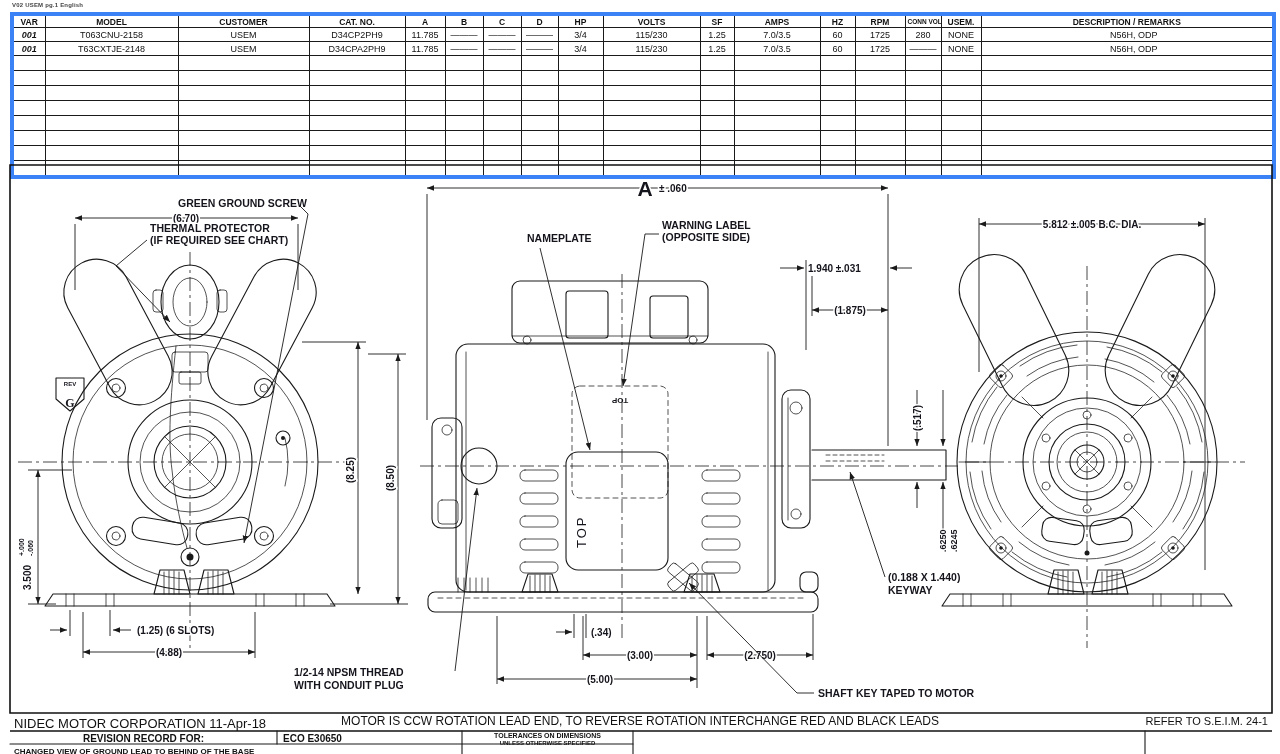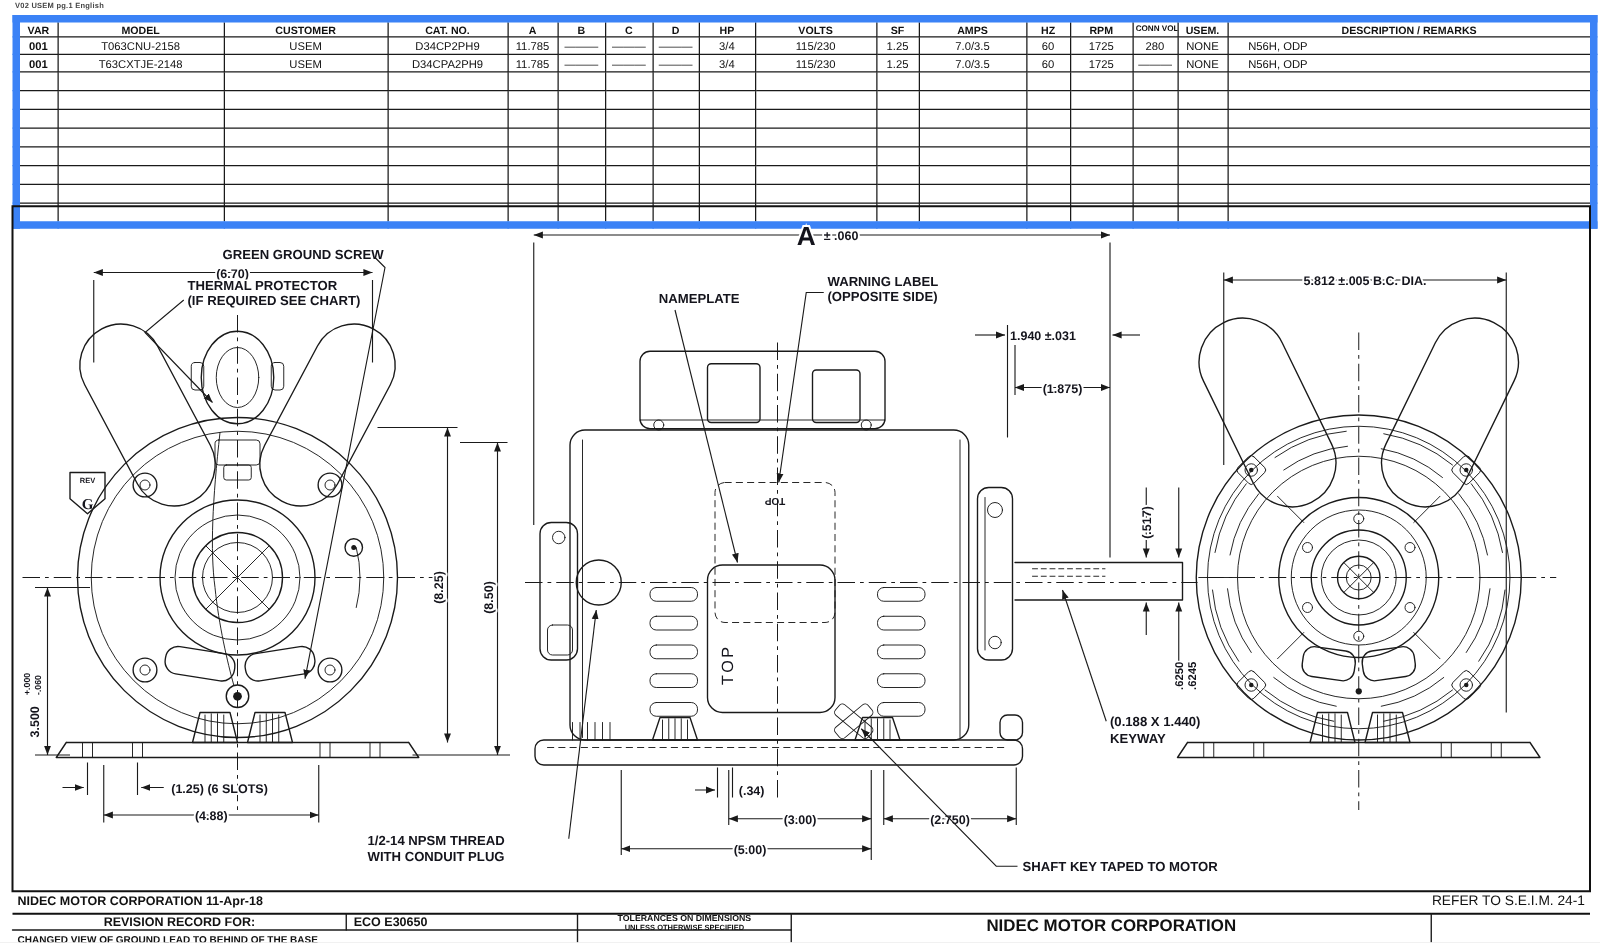--- a/index.html
+++ b/index.html
@@ -2,26 +2,26 @@
 <html><head>
 <meta charset="utf-8">
 <style>
   html,body{margin:0;padding:0;background:#e8e8e8;}
   .page{position:relative;width:1280px;height:754px;background:#fff;overflow:hidden;
         font-family:"Liberation Sans",sans-serif;color:#111;}
   .note{position:absolute;left:12px;top:2px;font-size:6px;font-weight:bold;color:#444;letter-spacing:.2px;}
   
   .spec{position:absolute;left:10px;top:12px;}
   table{border-collapse:collapse;table-layout:fixed;width:1262px;font-size:9px;}
-  table{border:6px solid #3b82f6;}
+  table{border:4px solid #3b82f6;}
   th,td{border:1px solid #1a1a1a;text-align:center;padding:0 2px;overflow:hidden;white-space:nowrap;height:13px;}
   th{font-size:8.5px;font-weight:bold;height:11px;}
   th.tiny{font-size:6.5px;}
-  td.var{font-weight:bold;}
-  td.desc{text-align:left;padding-left:16px;}
+  td.var{font-weight:bold;font-style:italic;}
+  td.desc{text-align:center;padding-left:16px;}
   tr.empty td{height:14px;}
   
   svg{position:absolute;left:0;top:0;}
   .s{stroke:#1a1a1a;fill:none;stroke-width:1.1;stroke-linecap:round;stroke-linejoin:round;}
   .t{stroke-width:.75;}
   .dash{stroke-dasharray:5 4;}
   .kdash{stroke-dasharray:4 3;}
   .cline{stroke:#1a1a1a;fill:none;stroke-width:.8;stroke-dasharray:14 4 3 4;}
   .dim{stroke:#1a1a1a;fill:none;stroke-width:.9;}
   .frame{stroke:#111;fill:none;stroke-width:1.6;}
@@ -30,21 +30,21 @@
   .dt{font:700 10px "Liberation Sans",sans-serif;paint-order:stroke;stroke:#fff;stroke-width:3px;stroke-linejoin:round;}
   .dts{font:700 9px "Liberation Sans",sans-serif;paint-order:stroke;stroke:#fff;stroke-width:2.5px;}
   .tol{font:700 7px "Liberation Sans",sans-serif;paint-order:stroke;stroke:#fff;stroke-width:2px;}
   .Abig{font:700 21px "Liberation Sans",sans-serif;paint-order:stroke;stroke:#fff;stroke-width:3px;}
   .sm{font:700 6px "Liberation Sans",sans-serif;}
   .gg{font:700 12px "Liberation Serif",serif;}
   .top{font:400 13px "Liberation Sans",sans-serif;letter-spacing:2px;}
   .lbx{font:700 8px "Liberation Sans",sans-serif;}
   
   .f{position:absolute;white-space:nowrap;}
-  .f-company-date{left:14px;top:716px;font-size:10px;font-weight:bold;}
+  .f-company-date{left:14px;top:716px;font-size:13px;font-weight:normal;}
   .f-rotation{left:0;right:0;top:714px;text-align:center;font-size:12px;}
   .f-refer{right:12px;top:715px;font-size:11px;}
   .f-revrec{left:10px;top:733px;width:267px;text-align:center;font-size:10px;font-weight:bold;}
   .f-eco{left:283px;top:733px;font-size:10px;font-weight:bold;}
   .f-tol{left:462px;top:732px;width:171px;text-align:center;font-size:7px;font-weight:bold;line-height:1.15;}
   .f-tol .l2{font-size:6px;}
   .f-corp{left:633px;top:733px;width:512px;text-align:center;font-size:13.5px;font-weight:bold;}
   .f-change{left:14px;top:747px;font-size:8px;font-weight:bold;}
 </style>
 </head>
@@ -567,23 +567,23 @@
     </g>
 
     <g>
       <path class="frame" d="M10,731 H1272"></path>
       <path class="s" d="M10,744 H633"></path>
       <path class="s" d="M277,731 V744 M462,731 V754 M633,731 V754 M1145,731 V754"></path>
     </g>
   </svg>
 
   <div class="f f-company-date">NIDEC MOTOR CORPORATION 11-Apr-18</div>
+  <div class="f f-rotation">MOTOR IS CCW ROTATION LEAD END, TO REVERSE ROTATION INTERCHANGE RED AND BLACK LEADS</div>
   <div class="f f-refer">REFER TO S.E.I.M. 24-1</div>
   <div class="f f-revrec">REVISION RECORD FOR:</div>
   <div class="f f-eco">ECO E30650</div>
   <div class="f f-tol">
     <div>TOLERANCES ON DIMENSIONS</div>
     <div class="l2">UNLESS OTHERWISE SPECIFIED</div>
   </div>
-  <div class="f f-corp">NIDEC MOTOR CORPORATION</div>
   <div class="f f-change">CHANGED VIEW OF GROUND LEAD TO BEHIND OF THE BASE</div>
 
 </div>
 
 </body></html>

